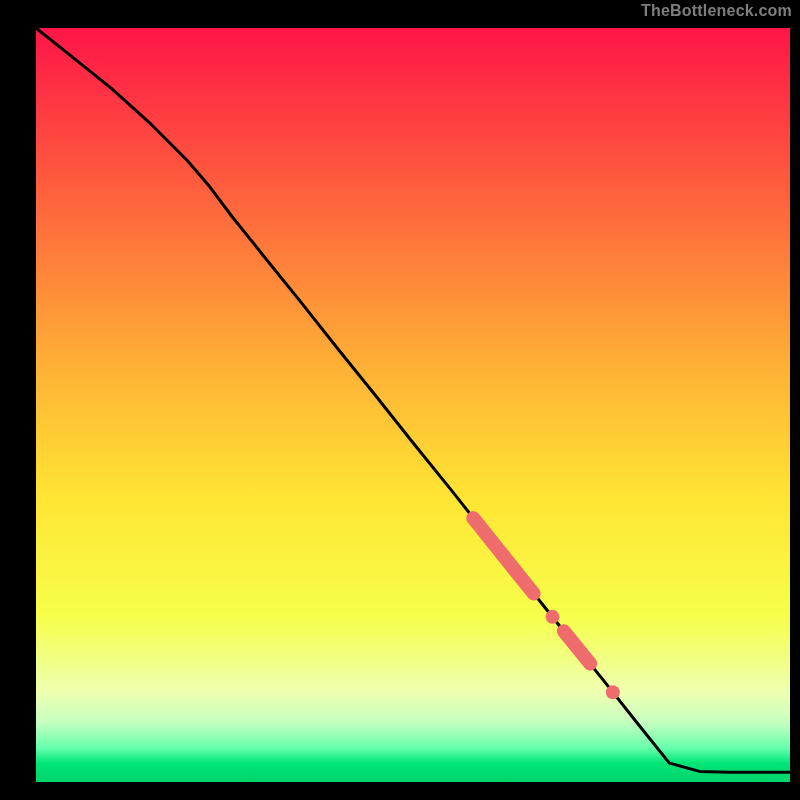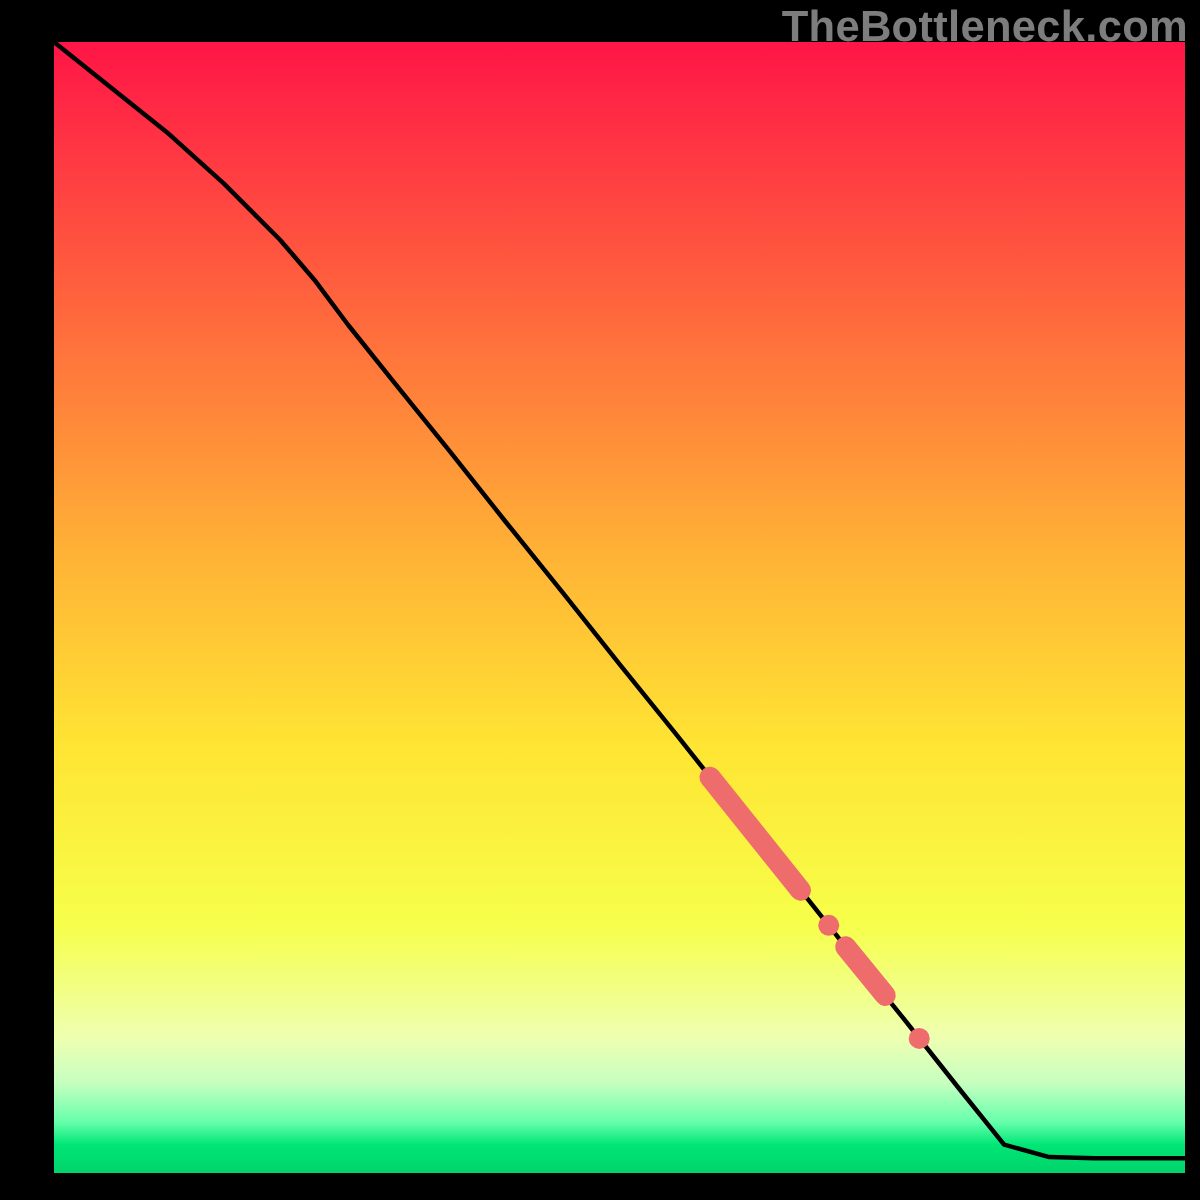--- a/index.html
+++ b/index.html
@@ -14,21 +14,21 @@
     position: relative;
     width: 800px;
     height: 800px;
     background: #000;
   }
   .watermark {
     position: absolute;
     top: 2px;
     right: 8px;
     font-family: Arial, Helvetica, sans-serif;
-    font-size: 29px;
+    font-size: 16px;
     font-weight: 600;
     color: #7d7d7d;
     letter-spacing: 0.2px;
     user-select: none;
   }
   svg {
     position: absolute;
     display: block;
   }
 </style>

